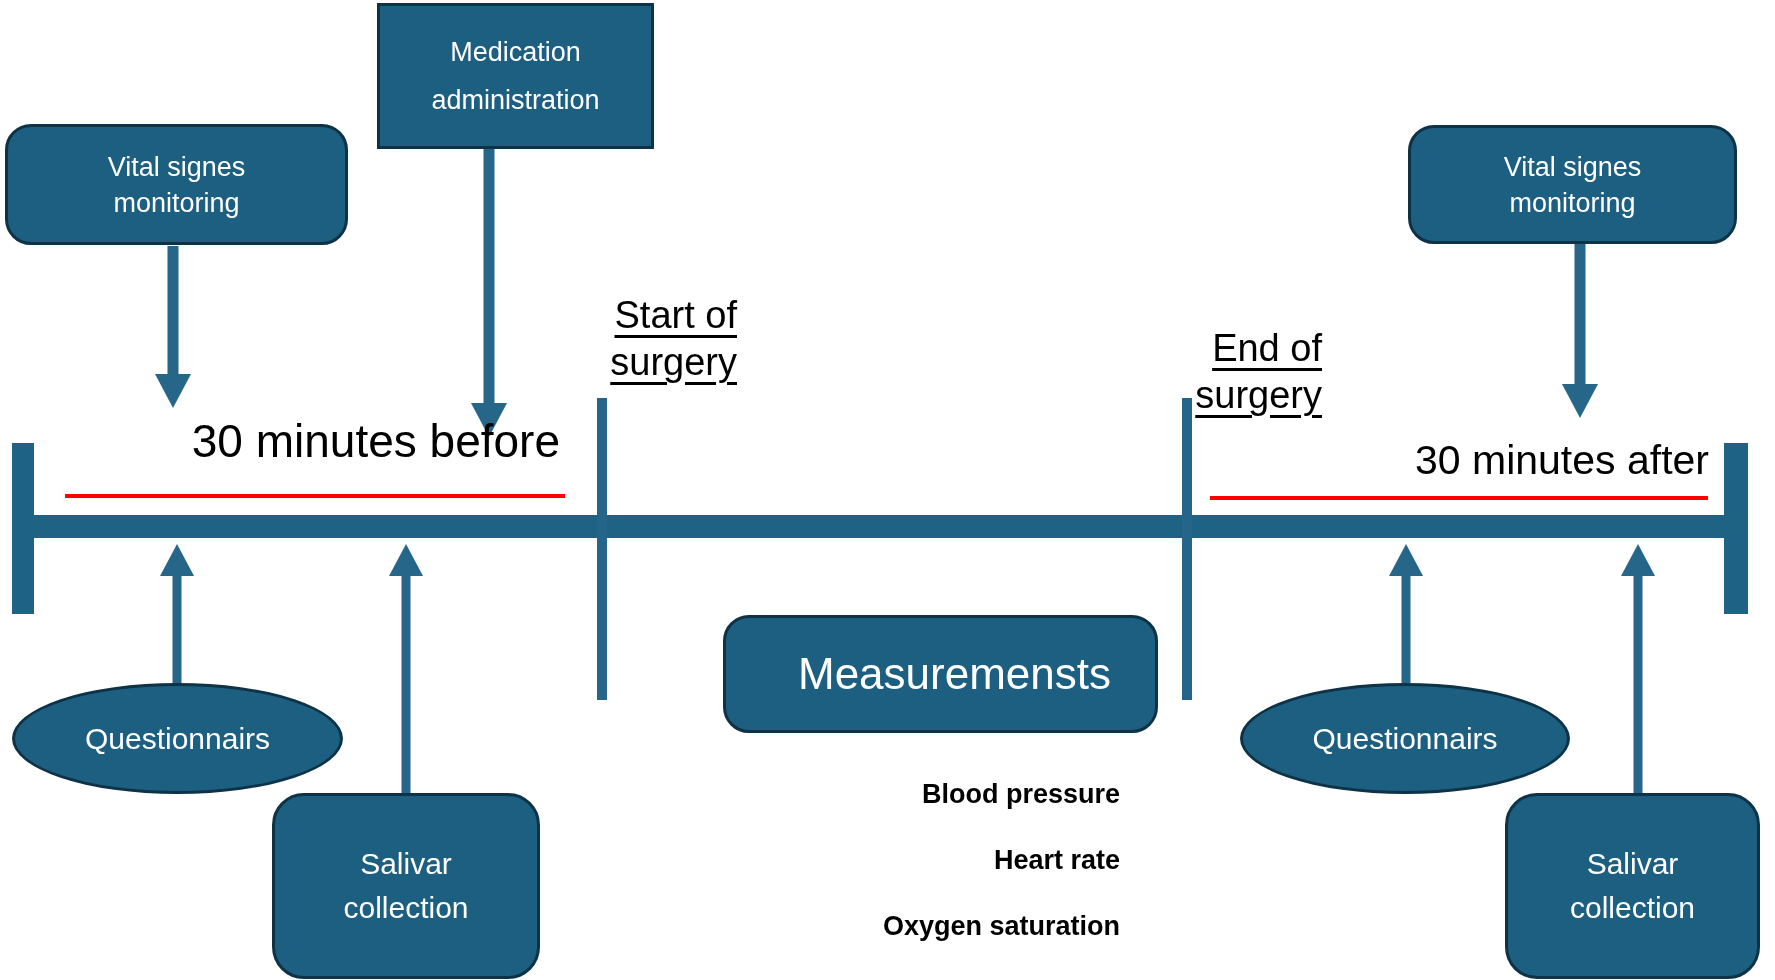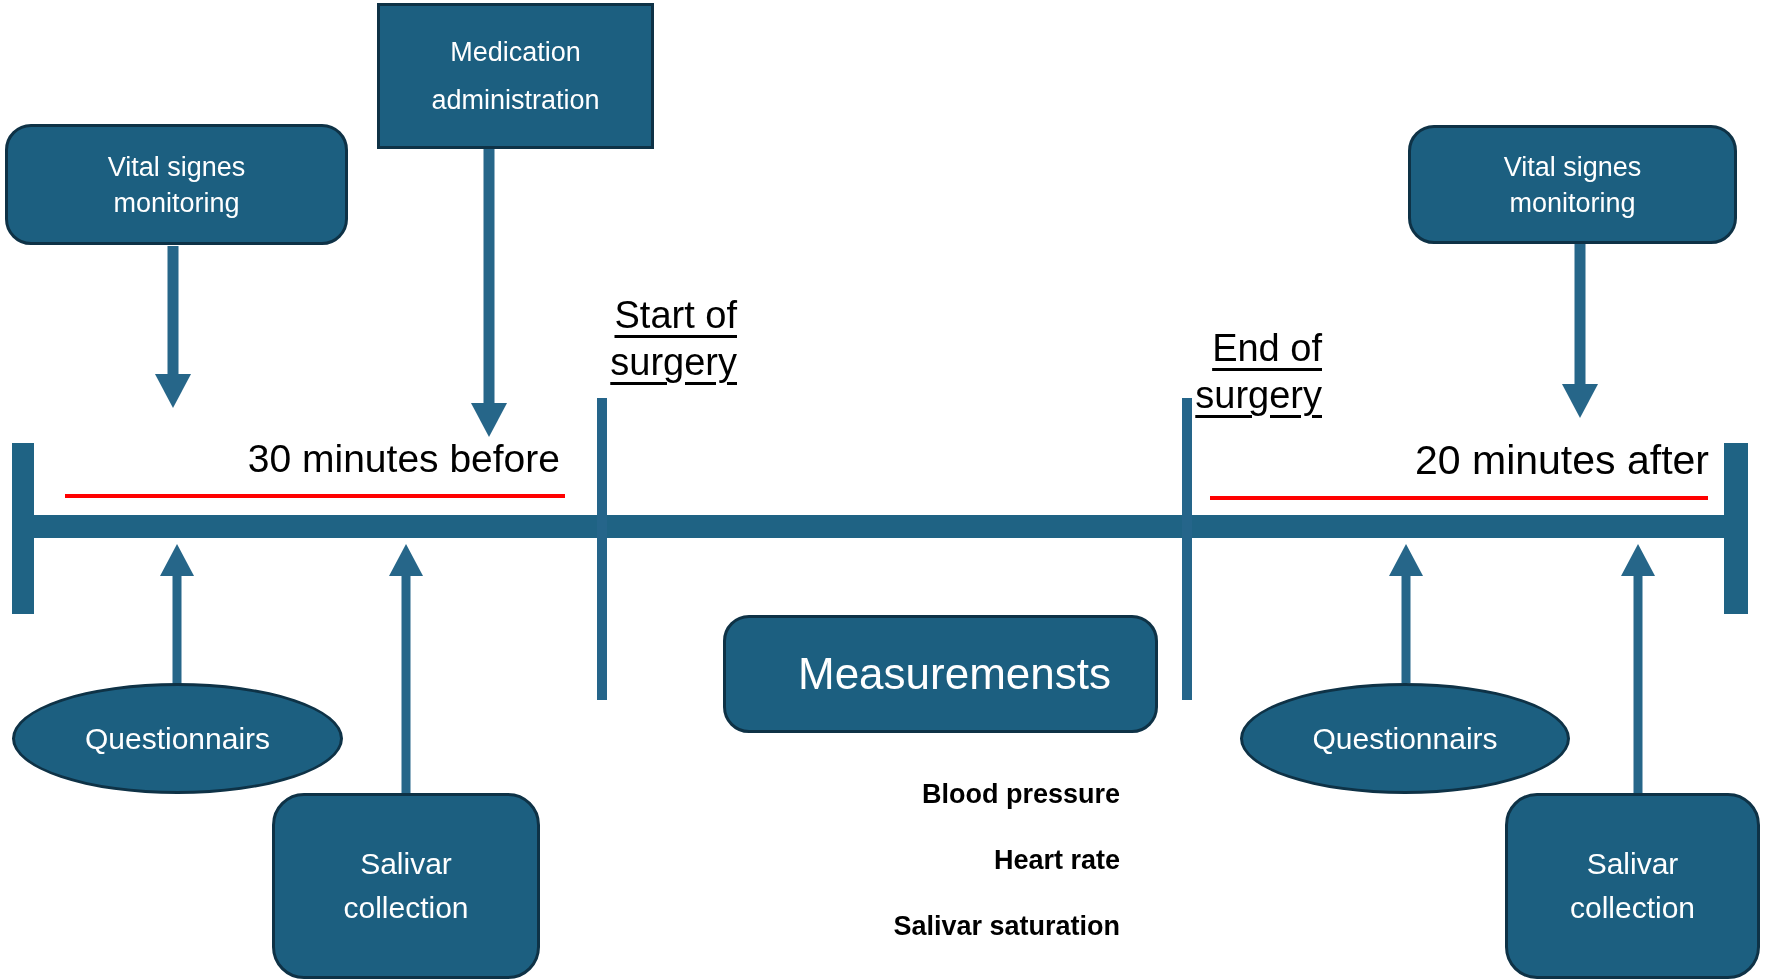--- a/index.html
+++ b/index.html
@@ -90,31 +90,31 @@
 
   <div class="shape" style="left:1408px;top:125px;width:329px;height:119px;border-radius:26px;font-size:27px;line-height:36px;">Vital signes
 monitoring</div>
 
   <div class="blabel underlined" style="left:467px;top:292px;width:270px;font-size:38px;line-height:47px;">Start of
 surgery</div>
 
   <div class="blabel underlined" style="left:1052px;top:292px;width:270px;font-size:38px;line-height:47px;margin-top:33px;">End of
 surgery</div>
 
-  <div class="blabel" style="left:60px;top:437px;width:500px;font-size:39px;">30 minutes before</div>
+  <div class="blabel" style="left:60px;top:414px;width:500px;font-size:46px;">30 minutes before</div>
 
 
-  <div class="blabel" style="left:1209px;top:437px;width:500px;font-size:41px;">20 minutes after</div>
+  <div class="blabel" style="left:1209px;top:437px;width:500px;font-size:41px;">30 minutes after</div>
 
   <div class="shape" style="left:723px;top:615px;width:435px;height:118px;border-radius:26px;font-size:44px;padding-left:28px;">Measuremensts</div>
 
   <div class="blabel" style="left:720px;top:745px;width:400px;font-size:27px;font-weight:bold;line-height:33px;">
     <div class="vitals-line">Blood pressure</div>
     <div class="vitals-line">Heart rate</div>
-    <div class="vitals-line">Salivar saturation</div>
+    <div class="vitals-line">Oxygen saturation</div>
   </div>
 
   <div class="shape" style="left:12px;top:683px;width:331px;height:111px;border-radius:50%;font-size:30px;">Questionnairs</div>
 
   <div class="shape" style="left:1240px;top:683px;width:330px;height:111px;border-radius:50%;font-size:30px;">Questionnairs</div>
 
   <div class="shape" style="left:272px;top:793px;width:268px;height:186px;border-radius:32px;font-size:30px;line-height:44px;">Salivar
 collection</div>
 
   <div class="shape" style="left:1505px;top:793px;width:255px;height:186px;border-radius:32px;font-size:30px;line-height:44px;">Salivar

